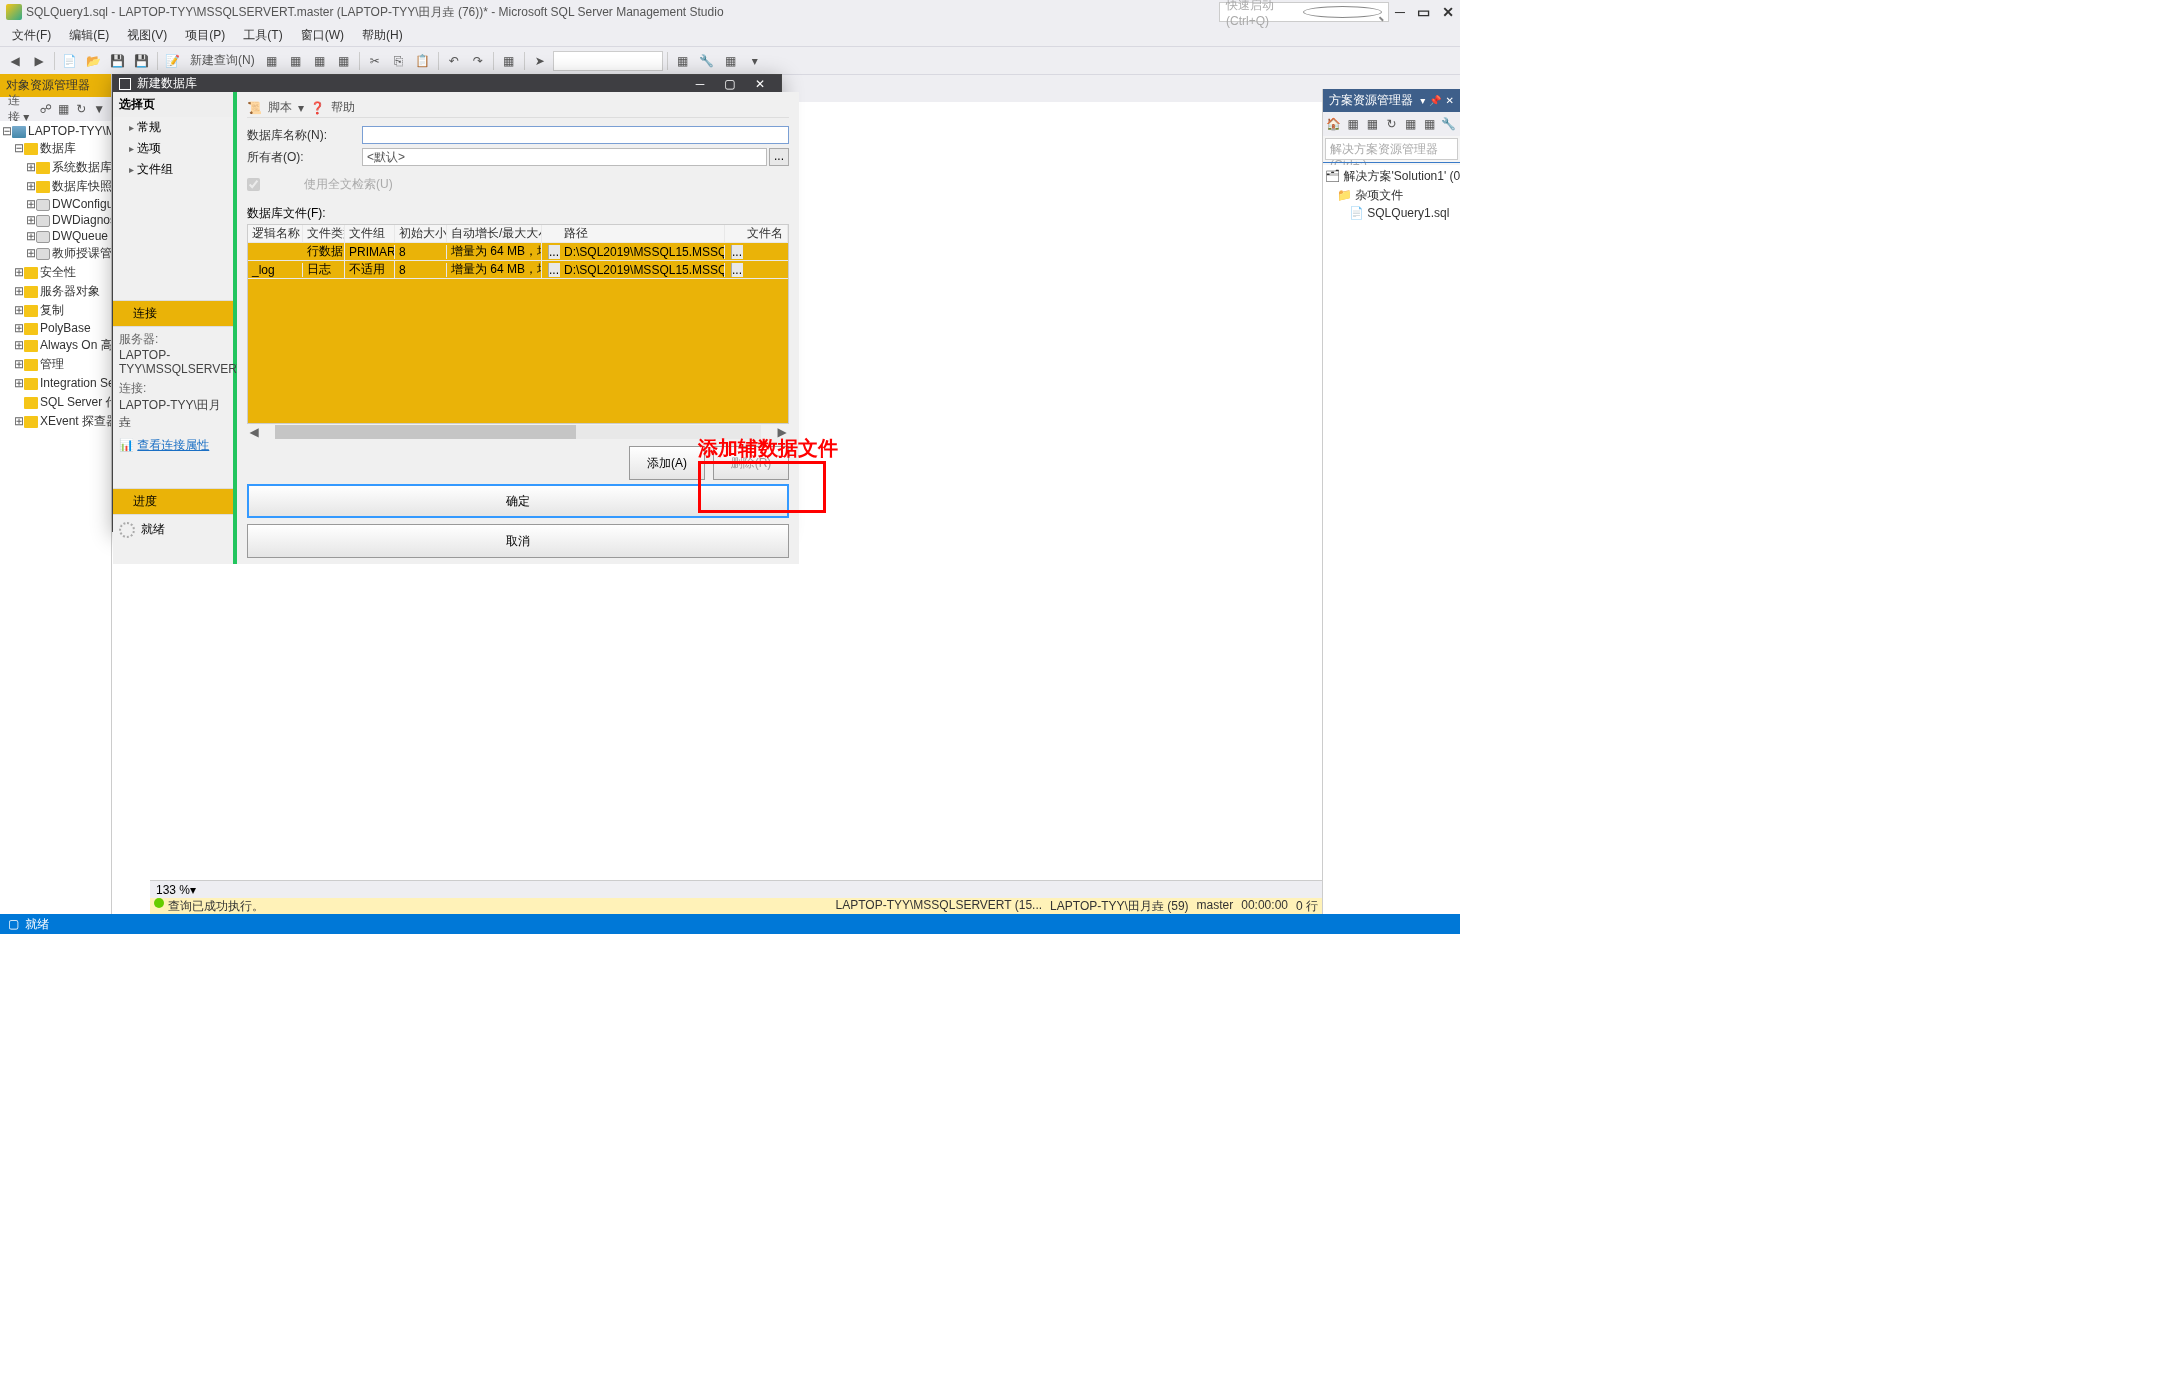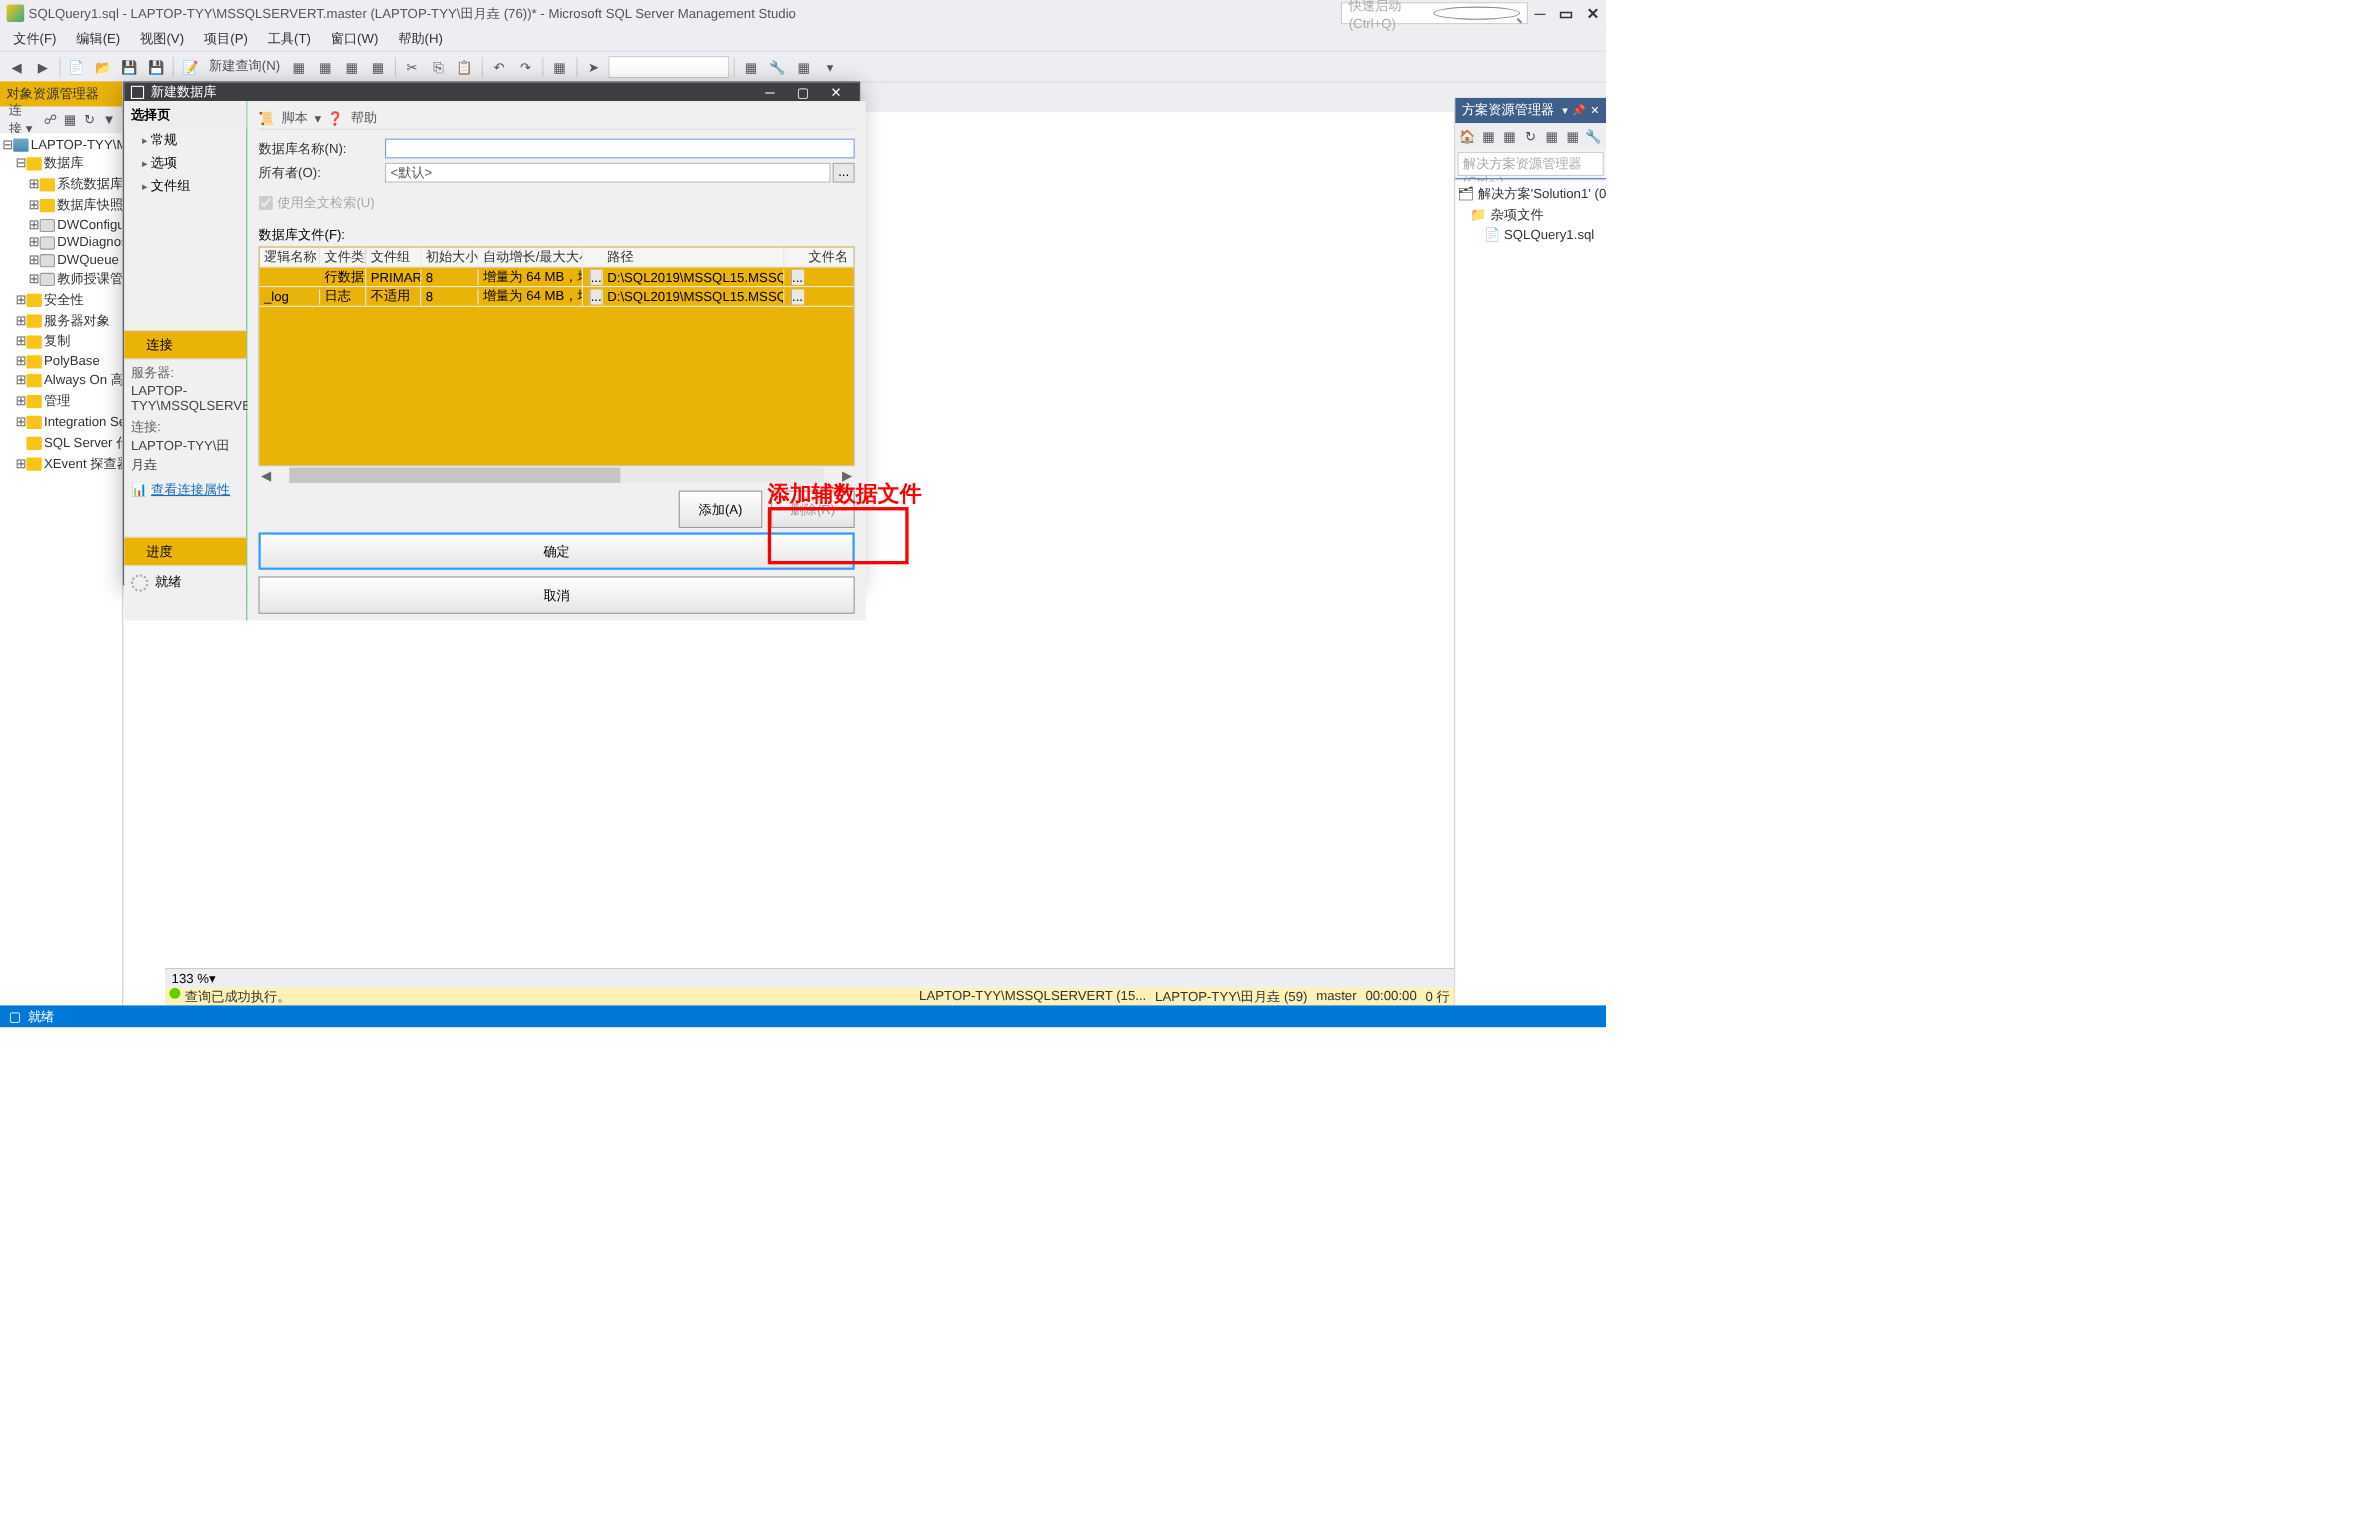--- a/index.html
+++ b/index.html
@@ -44,34 +44,34 @@
 .lvl1 { padding-left: 12px; }
 .lvl2 { padding-left: 24px; }
 
 
 .dialog { position: absolute; top: 0px; left: 112px; width: 670px; height: 458px; background: #f0f0f0; border: 1px solid #444; box-shadow: 0 4px 20px rgba(0,0,0,0.3); z-index: 100; display: flex; flex-direction: column; }
 .dialog-title { height: 22px; background: #3e3e42; color: #fff; display: flex; align-items: center; padding: 0 6px; }
 .dialog-title .dicon { width: 12px; height: 12px; border: 1px solid #fff; margin-right: 6px; }
 .dialog-title .spacer { flex: 1; }
 .dialog-title .wbtn { width: 30px; text-align: center; cursor: pointer; }
 .dialog-body { flex: 1; display: flex; }
-.dialog-nav { width: 112px; background: #f0f0f0; border-right: 1px solid #22c55e; }
+.dialog-nav { width: 124px; background: #f0f0f0; border-right: 4px solid #22c55e; }
 .dialog-nav-header { padding: 4px 6px; font-weight: bold; background: #eee; }
 .dialog-nav-item { padding: 2px 6px 2px 16px; cursor: pointer; }
 .dialog-nav-item::before { content: "▸"; margin-right: 3px; color: #666; font-size: 10px; }
 .nav-section { padding: 4px 20px; font-weight: normal; background: #eab308; border-top: 1px solid #ddd; }
 .dialog-main { flex: 1; background: #f0f0f0; padding: 6px 10px; display: flex; flex-direction: column; }
 .script-bar { height: 20px; display: flex; align-items: center; gap: 6px; color: #555; border-bottom: 1px solid #ddd; margin-bottom: 8px; }
 .script-bar .help { color: #1a6fc4; }
 .form-row { display: flex; align-items: center; margin-bottom: 4px; }
 .form-row label { width: 115px; color: #333; }
 .form-row input[type=text] { flex: 1; height: 18px; border: 1px solid #7a9fd4; padding: 0 4px; background: #fff; }
 .form-row .readonly { flex: 1; height: 18px; border: 1px solid #bbb; background: #fff; padding: 0 4px; color: #555; display: flex; align-items: center; }
 .ellipsis-btn { width: 20px; height: 18px; background: #e8e8e8; border: 1px solid #aaa; margin-left: 2px; text-align: center; cursor: pointer; line-height: 14px; }
-.check-row { display: flex; align-items: center; color: #aaa; margin: 6px 0; }
+.check-row { display: flex; align-items: center; color: #aaa; margin: 6px 0; gap: 40px; }
 .files-label { margin-top: 6px; margin-bottom: 2px; }
 .files-grid { border: 1px solid #ccc; background: #eab308; height: 200px; overflow: auto; }
 .fg-row { display: flex; border-bottom: 1px solid #e8e8e8; height: 18px; align-items: center; }
 .fg-row.header { background: #f5f5f5; color: #333; }
 .fg-cell { padding: 0 4px; border-right: 1px solid #e8e8e8; overflow: hidden; white-space: nowrap; }
 .c-name { width: 55px; } .c-type { width: 42px; } .c-group { width: 50px; } .c-size { width: 52px; } .c-grow { width: 95px; } .c-growbtn { width: 18px; } .c-path { width: 165px; } .c-pathbtn { width: 18px; } .c-fname { flex: 1; }
 .fg-scroll { height: 16px; background: #f0f0f0; display: flex; align-items: center; }
 .fg-scroll .track { flex: 1; height: 14px; background: #e8e8e8; margin: 0 14px; position: relative; }
 .fg-scroll .thumb { position: absolute; left: 0; width: 62%; height: 100%; background: #c5c5c5; }
 .fg-scroll .arr { width: 14px; text-align: center; color: #666; }

